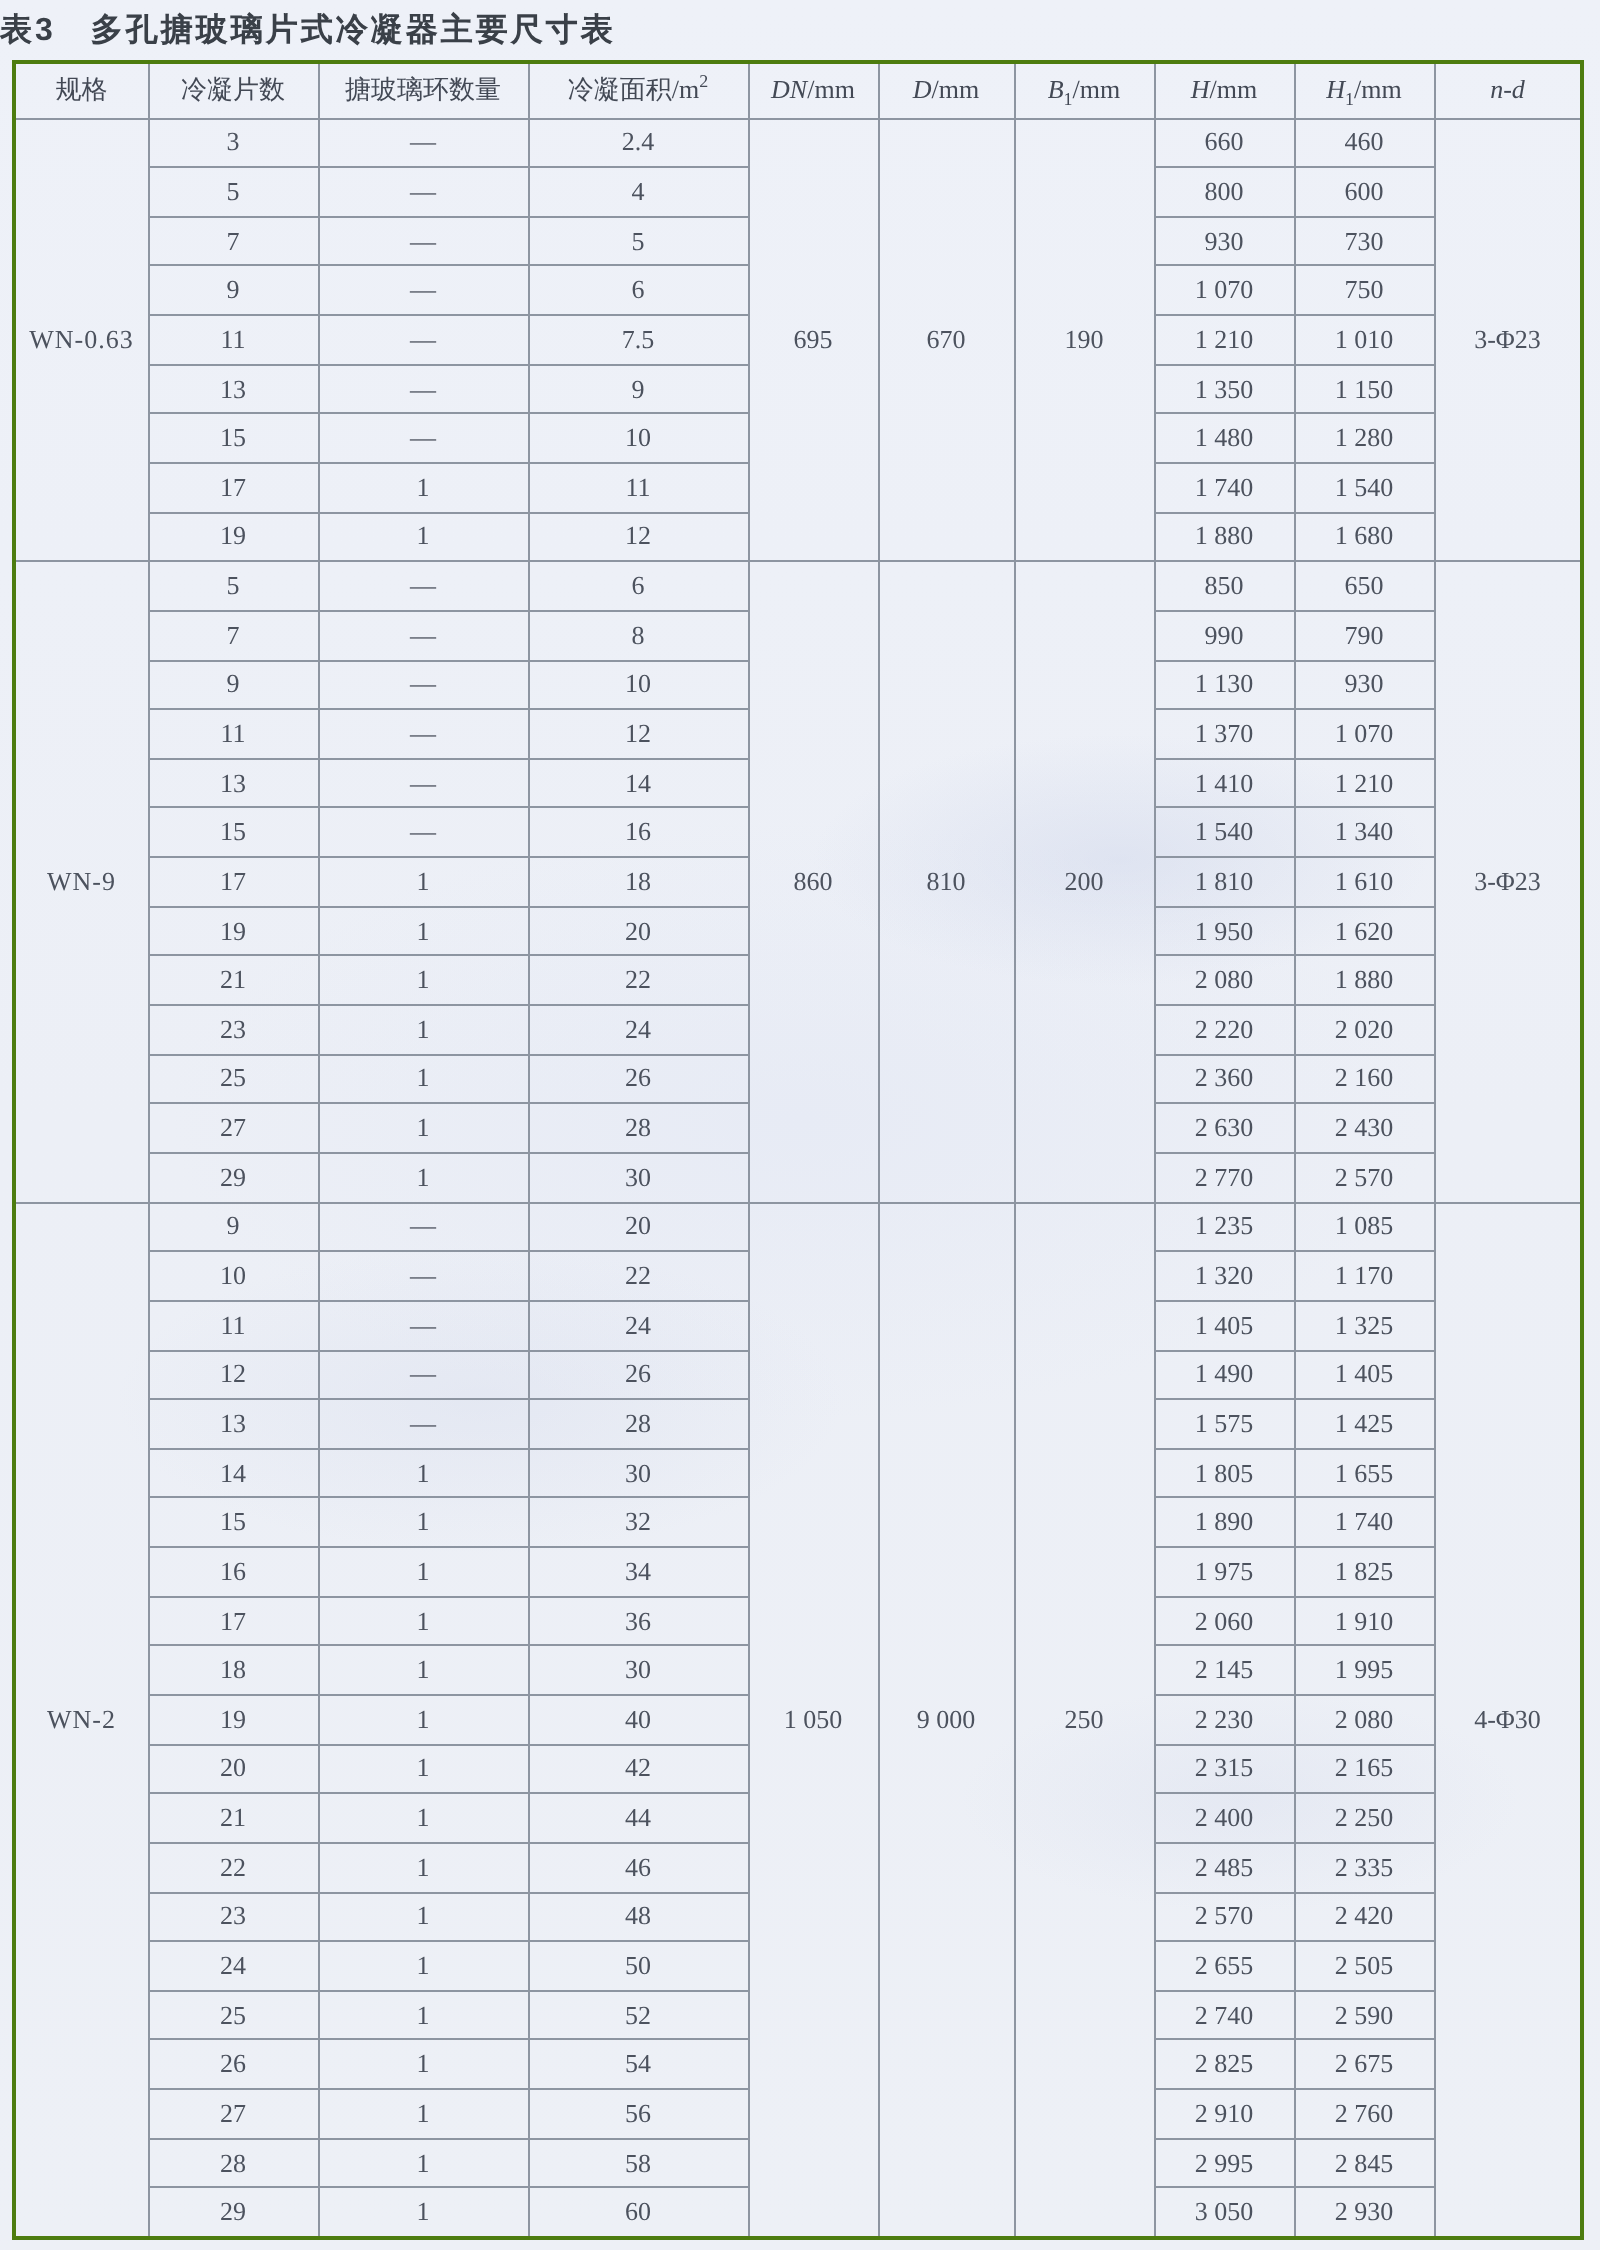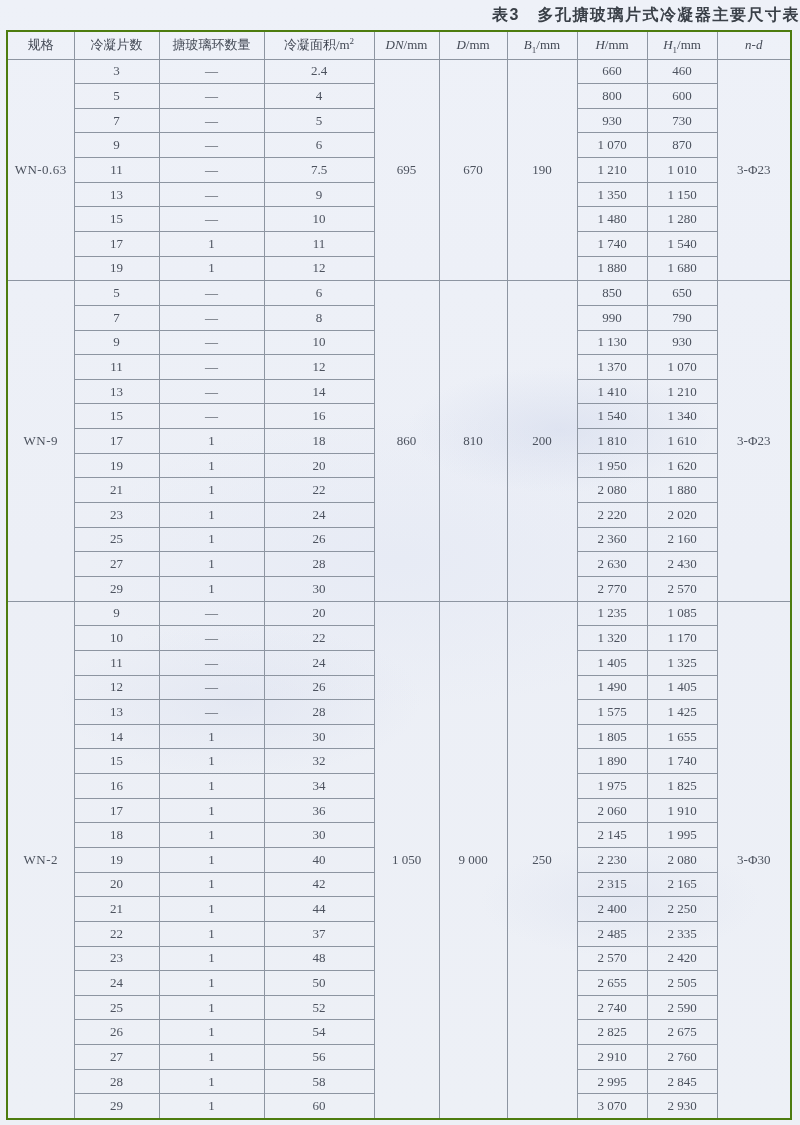--- a/index.html
+++ b/index.html
@@ -18,21 +18,21 @@
       radial-gradient(ellipse 220px 90px at 560px 430px, rgba(190,200,228,0.30), rgba(190,200,228,0) 70%),
       radial-gradient(ellipse 260px 110px at 240px 700px, rgba(198,206,230,0.22), rgba(198,206,230,0) 70%),
       radial-gradient(ellipse 200px 80px at 620px 900px, rgba(198,206,230,0.20), rgba(198,206,230,0) 70%),
       radial-gradient(ellipse 420px 200px at 400px 560px, rgba(226,231,244,0.5), rgba(226,231,244,0) 75%),
       linear-gradient(180deg, #eef1f8 0%, #ecEFf6 50%, #edf0f6 100%);
     pointer-events: none;
   }
   .page-title {
     position: absolute;
     top: 5px; left: 0; width: 100%;
-    text-align: right;
+    text-align: left;
     font-family: "Liberation Sans", "DejaVu Sans", sans-serif;
     font-weight: bold;
     font-size: 16px;
     letter-spacing: 1.5px;
     color: #3a4048;
   }
   table.dim-table {
     position: absolute;
     top: 30px; left: 6px;
     width: 784px;
@@ -122,21 +122,21 @@
         <td>—</td>
         <td>5</td>
         <td>930</td>
         <td>730</td>
       </tr>
       <tr>
         <td>9</td>
         <td>—</td>
         <td>6</td>
         <td>1 070</td>
-        <td>870</td>
+        <td>750</td>
       </tr>
       <tr>
         <td>11</td>
         <td>—</td>
         <td>7.5</td>
         <td>1 210</td>
         <td>1 010</td>
       </tr>
       <tr>
         <td>13</td>
@@ -265,21 +265,21 @@
       <tr>
         <td rowspan="21" class="spec">WN-2</td>
         <td>9</td>
         <td>—</td>
         <td>20</td>
         <td rowspan="21">1 050</td>
         <td rowspan="21">9 000</td>
         <td rowspan="21">250</td>
         <td>1 235</td>
         <td>1 085</td>
-        <td rowspan="21">3-Φ30</td>
+        <td rowspan="21">4-Φ30</td>
       </tr>
       <tr>
         <td>10</td>
         <td>—</td>
         <td>22</td>
         <td>1 320</td>
         <td>1 170</td>
       </tr>
       <tr>
         <td>11</td>
@@ -354,21 +354,21 @@
       <tr>
         <td>21</td>
         <td>1</td>
         <td>44</td>
         <td>2 400</td>
         <td>2 250</td>
       </tr>
       <tr>
         <td>22</td>
         <td>1</td>
-        <td>37</td>
+        <td>46</td>
         <td>2 485</td>
         <td>2 335</td>
       </tr>
       <tr>
         <td>23</td>
         <td>1</td>
         <td>48</td>
         <td>2 570</td>
         <td>2 420</td>
       </tr>
@@ -404,17 +404,17 @@
         <td>28</td>
         <td>1</td>
         <td>58</td>
         <td>2 995</td>
         <td>2 845</td>
       </tr>
       <tr>
         <td>29</td>
         <td>1</td>
         <td>60</td>
-        <td>3 070</td>
+        <td>3 050</td>
         <td>2 930</td>
       </tr>
     </tbody>
 </table>
 
 </body></html>

